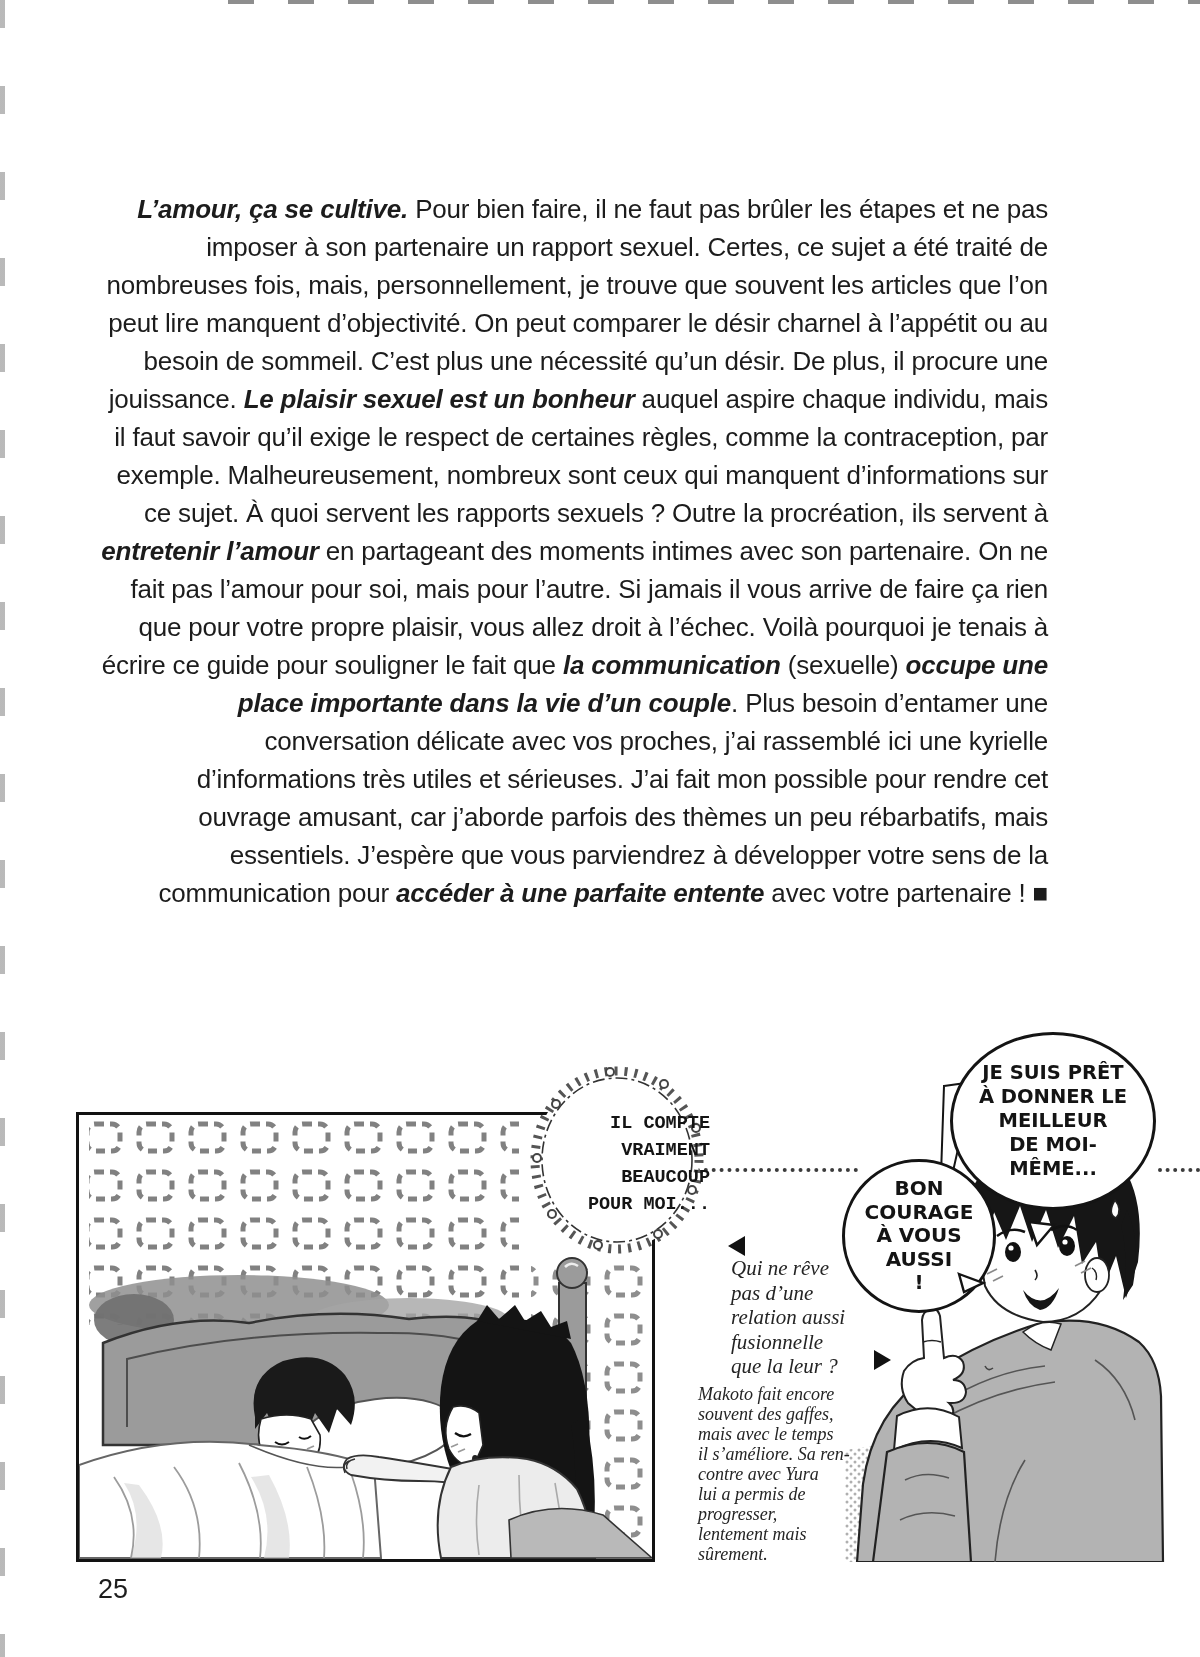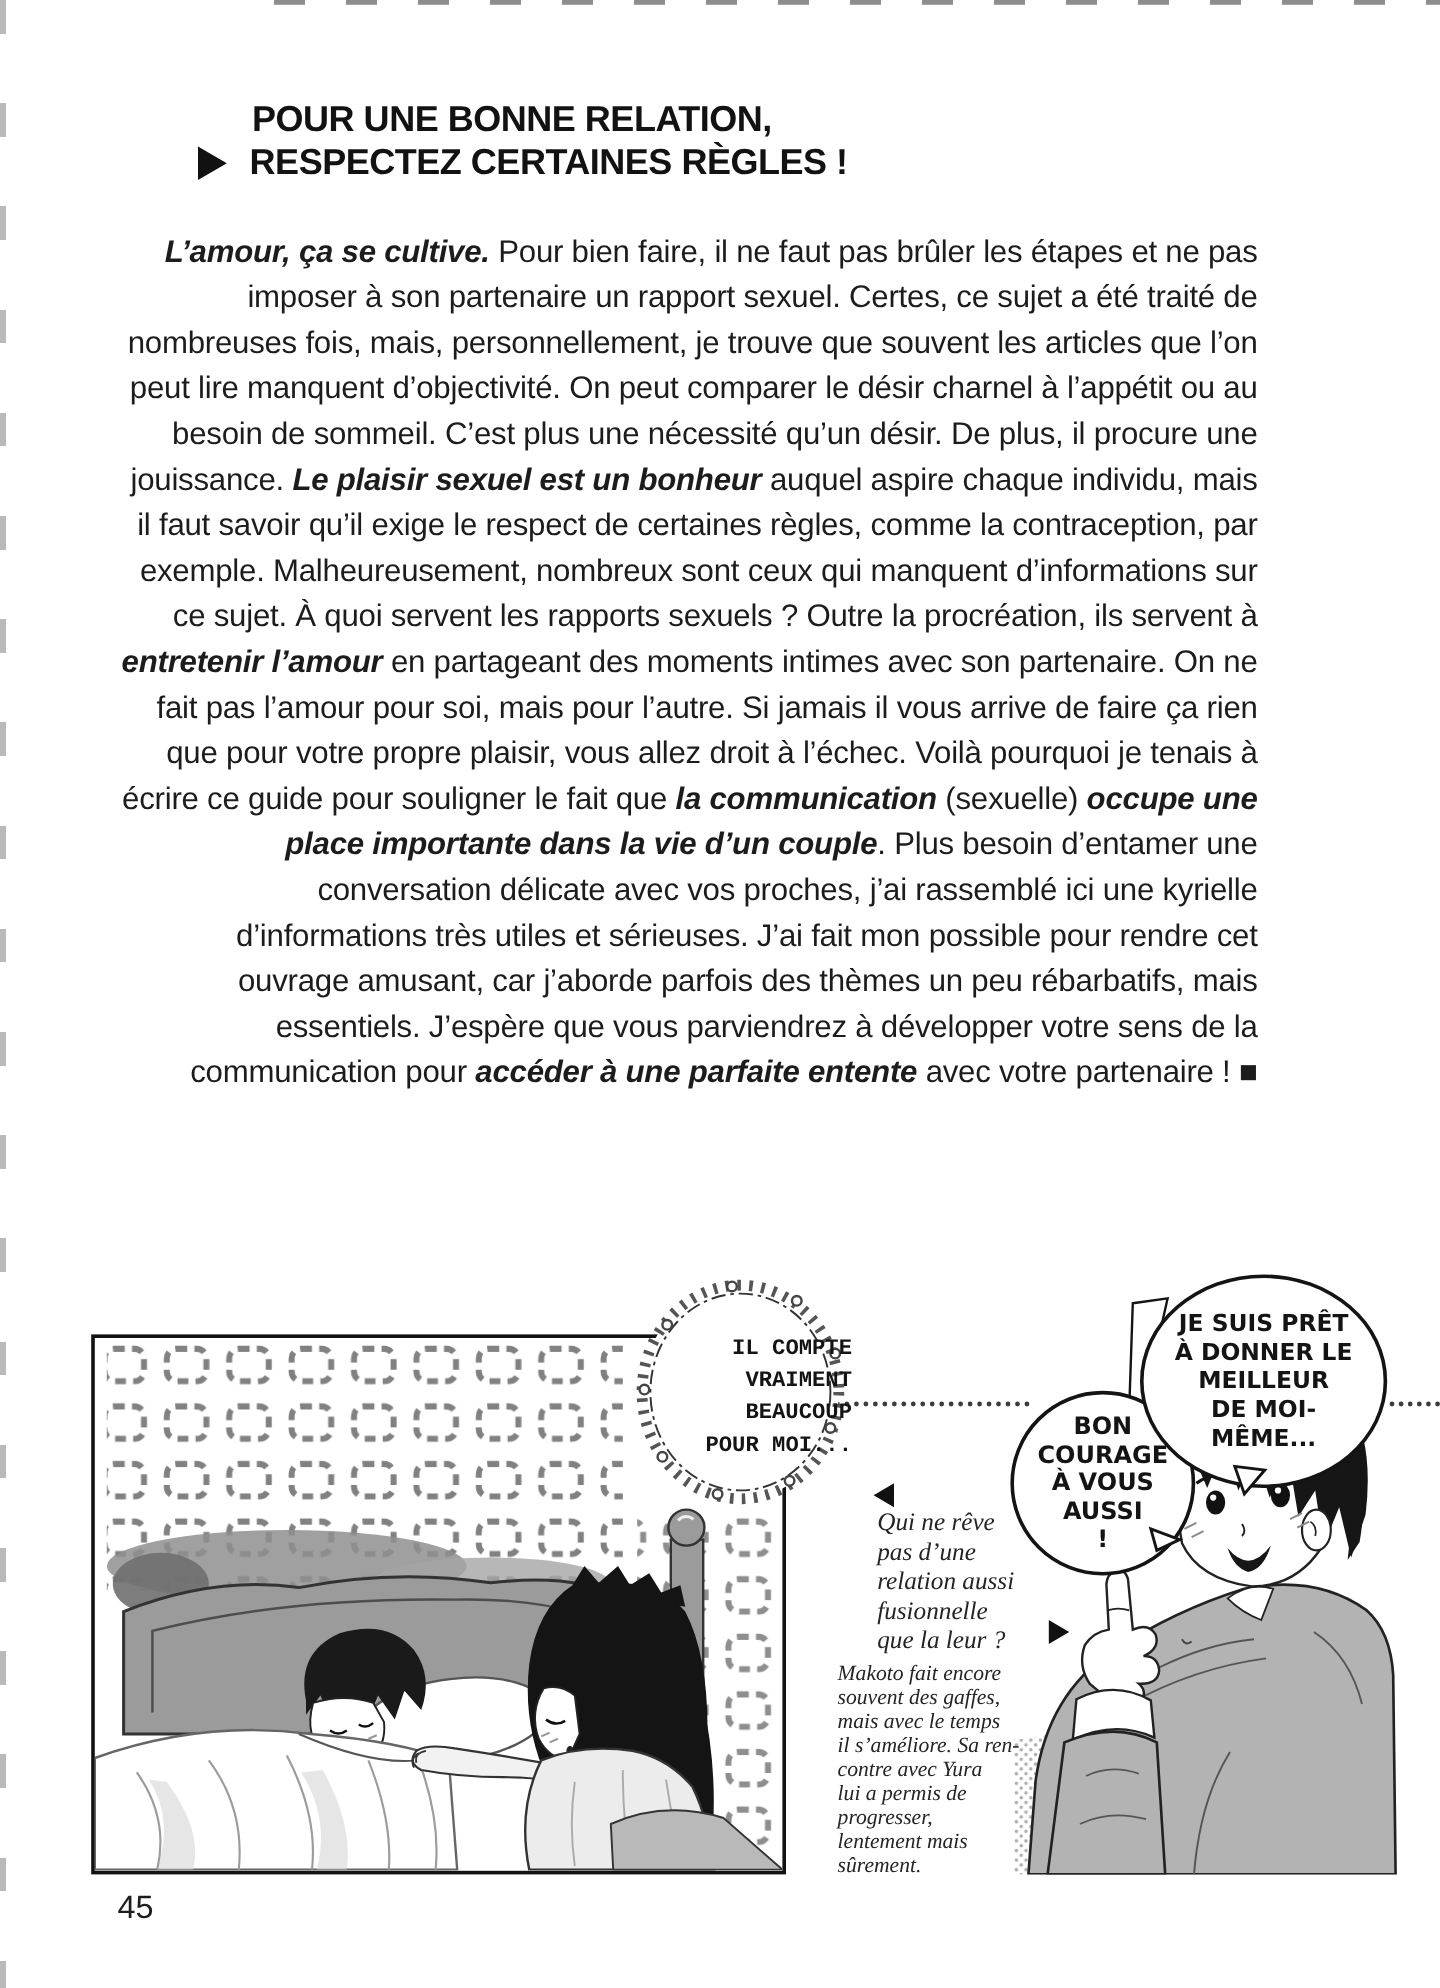--- a/index.html
+++ b/index.html
@@ -31,21 +31,21 @@
   #garland .txt{position:absolute;left:0;top:48px;width:100%;text-align:right;
     font-family:Liberation Mono, monospace;font-weight:700;font-size:18.5px;line-height:27px;
     color:#141414;white-space:pre-line;}
   .dotted{position:absolute;height:0;border-top:4px dotted #3c3c3c;z-index:2;}
   #dots-left{left:688px;top:1168px;width:170px;}
   #dots-right{left:1158px;top:1168px;width:42px;}
   .bubble{position:absolute;background:#fff;border:3px solid #141414;border-radius:50%;
     display:flex;align-items:center;justify-content:center;text-align:center;z-index:5;
     font-family:"DejaVu Sans",sans-serif;font-weight:700;color:#141414;white-space:pre-line;}
   #bubble-courage{left:842px;top:1159px;width:148px;height:148px;font-size:20px;line-height:23.5px;}
-  #bubble-pret{left:950px;top:1062px;width:200px;height:172px;font-size:19.5px;line-height:24px;}
+  #bubble-pret{left:950px;top:1032px;width:200px;height:172px;font-size:19.5px;line-height:24px;}
   .tail{position:absolute;z-index:6;}
   
   .tri-left-sm{position:absolute;width:0;height:0;border-right:17px solid #111;
     border-top:10px solid transparent;border-bottom:10px solid transparent;z-index:4;}
   .tri-right-sm{position:absolute;width:0;height:0;border-left:17px solid #111;
     border-top:10px solid transparent;border-bottom:10px solid transparent;z-index:4;}
   #ptr-left{left:728px;top:1236px;}
   #ptr-right{left:874px;top:1350px;}
   .caption{position:absolute;font-family:"Liberation Serif",serif;font-style:italic;
     color:#242424;white-space:pre-line;z-index:4;}
@@ -54,27 +54,20 @@
   #makoto-scene{position:absolute;left:845px;top:1060px;z-index:2;}
   #page-num{position:absolute;left:98px;top:1574px;font-size:27px;color:#1d1d1d;}
 </style>
 </head>
 <body>
 
 <div id="page">
   <div class="edge-top"></div>
   <div class="edge-left"></div>
 
-  <div id="kicker">
-    <div class="l1">POUR UNE BONNE RELATION,</div>
-    <div class="l2">
-      <span class="tri-right-big"></span>
-      <span>RESPECTEZ CERTAINES RÈGLES !</span>
-    </div>
-  </div>
 
   <div id="article-body"><span class="bi">L’amour, ça se cultive.</span><span> Pour bien faire, il ne faut pas brûler les étapes et ne pas imposer à son partenaire un rapport sexuel. Certes, ce sujet a été traité de nombreuses fois, mais, personnellement, je trouve que souvent les articles que l’on peut lire manquent d’objectivité. On peut comparer le désir charnel à l’appétit ou au besoin de sommeil. C’est plus une nécessité qu’un désir. De plus, il procure une jouissance. </span><span class="bi">Le plaisir sexuel est un bonheur</span><span> auquel aspire chaque individu, mais il faut savoir qu’il exige le respect de certaines règles, comme la contraception, par exemple. Malheureusement, nombreux sont ceux qui manquent d’informations sur ce sujet. À quoi servent les rapports sexuels ? Outre la procréation, ils servent à </span><span class="bi">entretenir l’amour</span><span> en partageant des moments intimes avec son partenaire. On ne fait pas l’amour pour soi, mais pour l’autre. Si jamais il vous arrive de faire ça rien que pour votre propre plaisir, vous allez droit à l’échec. Voilà pourquoi je tenais à écrire ce guide pour souligner le fait que </span><span class="bi">la communication</span><span> (sexuelle) </span><span class="bi">occupe une place importante dans la vie d’un couple</span><span>. Plus besoin d’entamer une conversation délicate avec vos proches, j’ai rassemblé ici une kyrielle d’informations très utiles et sérieuses. J’ai fait mon possible pour rendre cet ouvrage amusant, car j’aborde parfois des thèmes un peu rébarbatifs, mais essentiels. J’espère que vous parviendrez à développer votre sens de la communication pour </span><span class="bi">accéder à une parfaite entente</span><span> avec votre partenaire ! ■</span></div>
 
   <div id="bed-panel">
     <svg width="573" height="444" viewBox="0 0 573 444">
       <defs>
         <pattern id="win" width="52" height="48" patternUnits="userSpaceOnUse">
           <rect x="8" y="9" width="33" height="27" rx="8" fill="none" stroke="#818181" stroke-width="5" stroke-dasharray="9 6"></rect>
         </pattern>
       </defs>
@@ -224,14 +217,14 @@
   <div class="caption" id="caption-right">Makoto fait encore
 souvent des gaffes,
 mais avec le temps
 il s’améliore. Sa ren-
 contre avec Yura
 lui a permis de
 progresser,
 lentement mais
 sûrement.</div>
 
-  <div id="page-num">45</div>
+  <div id="page-num">25</div>
 </div>
 
 </body></html>

